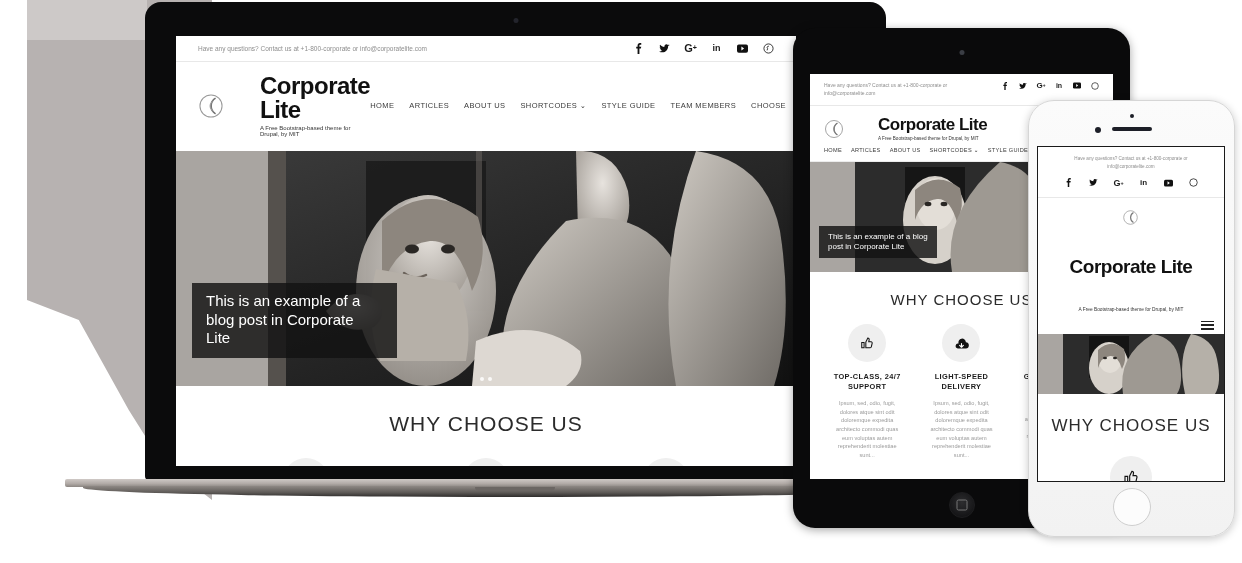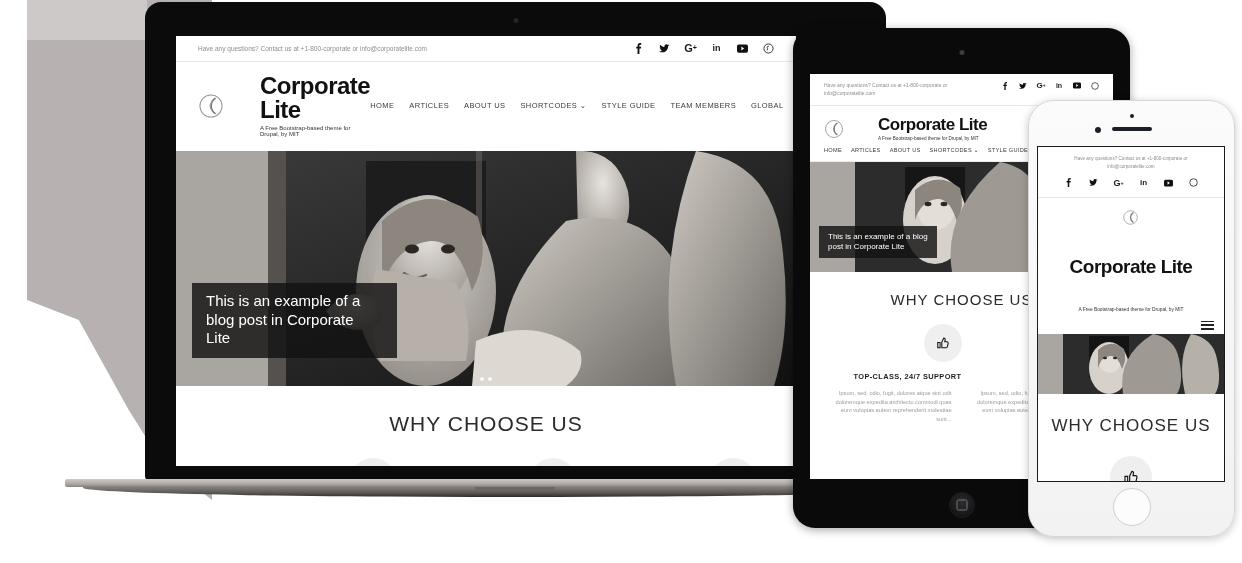--- a/index.html
+++ b/index.html
@@ -262,21 +262,21 @@
     opacity: .85;
   }
 
   .section-title {
     text-align: center;
     color: #2b2b2b;
     font-weight: normal;
     letter-spacing: 1px;
   }
   .features { display: flex; }
-  .feature { text-align: right; }
+  .feature { text-align: center; }
   .feature-circle {
     border-radius: 50%;
     background: #efefef;
     display: inline-flex;
     align-items: center;
     justify-content: center;
   }
   .feature-title { font-weight: bold; color: #1c1c1c; letter-spacing: .4px; }
   .feature-text { color: #9b9b9b; }
 
@@ -401,21 +401,21 @@
               <div class="brand-sub">A Free Bootstrap-based theme for Drupal, by MIT</div>
             </span>
           </div>
           <nav class="nav">
             <a href="#">HOME</a>
             <a href="#">ARTICLES</a>
             <a href="#">ABOUT US</a>
             <a href="#">SHORTCODES ⌄</a>
             <a href="#">STYLE GUIDE</a>
             <a href="#">TEAM MEMBERS</a>
-            <a href="#">GLOBAL</a>
+            <a href="#">CHOOSE</a>
           </nav>
         </div>
 
         <div class="hero">
           <div class="hero-photo">
             <svg width="100%" height="100%" viewBox="0 0 620 235" preserveAspectRatio="xMidYMid slice">
               <defs>
                 <linearGradient id="lapRoom" x1="0" y1="0" x2="1" y2="1">
                   <stop offset="0" stop-color="#3d3d3d"></stop>
                     <stop offset="1" stop-color="#111"></stop>
@@ -580,20 +580,30 @@
             <span class="feature-circle">
               <svg width="14" height="14" viewBox="0 0 24 24" fill="none" stroke="#111" stroke-width="1.8">
                   <path d="M7 11v9H3v-9h4zm3 9h7.5c1 0 1.8-.6 2-1.6l1.4-6A2 2 0 0019 10h-4l.7-3.6A2.3 2.3 0 0013.4 3.5L10 10.5V20z"></path>
                 </svg>
             </span>
             <div class="feature-title">TOP-CLASS, 24/7 SUPPORT</div>
             <div class="feature-text">Ipsum, sed, odio, fugit, dolores atque sint odit doloremque expedita architecto commodi quas eum voluptas autem reprehenderit molestiae sunt...</div>
           </div>
           <div class="feature">
             <span class="feature-circle">
+              <svg width="15" height="15" viewBox="0 0 24 24" fill="#111">
+                  <path d="M19 10a6 6 0 10-11.7 2A4 4 0 006 20h12.5A4.5 4.5 0 0019 10z"></path>
+                  <path d="M12 12v6m0 0l-3-3m3 3l3-3" stroke="#fff" stroke-width="1.8" fill="none" stroke-linecap="round"></path>
+                </svg>
+            </span>
+            <div class="feature-title">LIGHT-SPEED DELIVERY</div>
+            <div class="feature-text">Ipsum, sed, odio, fugit, dolores atque sint odit doloremque expedita architecto commodi quas eum voluptas autem reprehenderit molestiae sunt...</div>
+          </div>
+          <div class="feature">
+            <span class="feature-circle">
               <svg width="14" height="14" viewBox="0 0 24 24" fill="#111">
                   <circle cx="12" cy="12" r="10"></circle>
                 </svg>
             </span>
             <div class="feature-title">GLOBAL REACH</div>
             <div class="feature-text">Ipsum, sed, odio, fugit, dolores atque sint odit doloremque expedita architecto commodi quas eum voluptas autem reprehenderit molestiae sunt...</div>
           </div>
         </div>
 
       </div>

